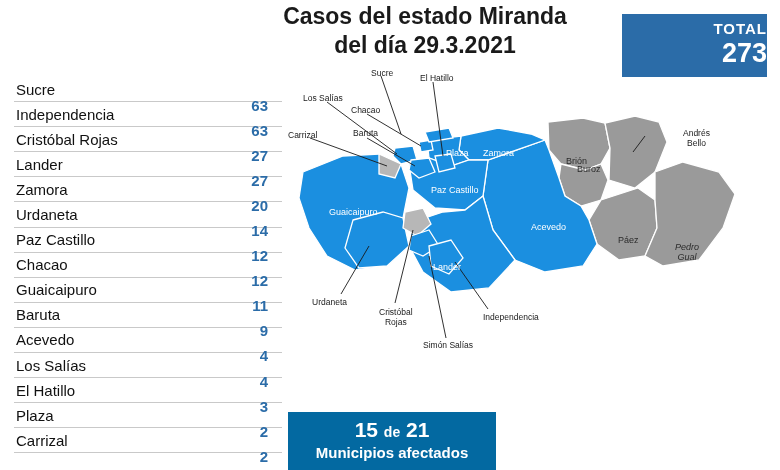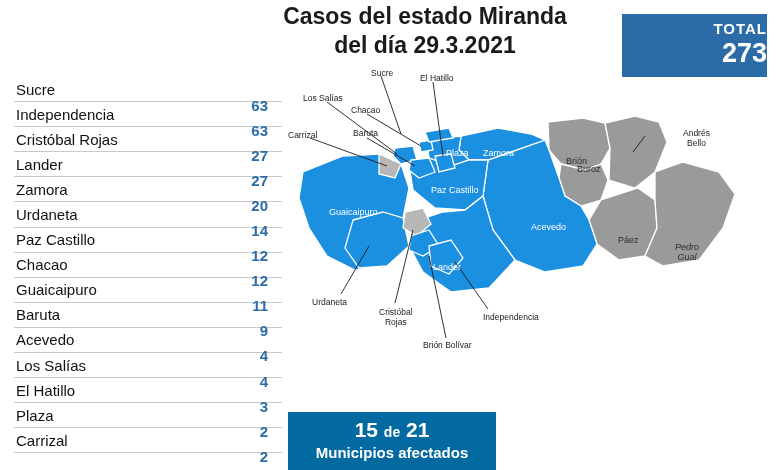--- a/index.html
+++ b/index.html
@@ -290,21 +290,21 @@
     <div id="map-labels">
         <div class="lbl center" style="left: 88px; top: 8px;">Sucre</div>
         <div class="lbl center" style="left: 137px; top: 13px;">El Hatillo</div>
         <div class="lbl center" style="left: 20px; top: 33px;">Los Salías</div>
         <div class="lbl center" style="left: 68px; top: 45px;">Chacao</div>
         <div class="lbl center" style="left: 5px; top: 70px;">Carrizal</div>
         <div class="lbl center" style="left: 70px; top: 68px;">Baruta</div>
         <div class="lbl center" style="left: 363px; top: 68px; margin-left: 37px;">Andrés<br>Bello</div>
         <div class="lbl center" style="left: 29px; top: 237px;">Urdaneta</div>
         <div class="lbl center" style="left: 96px; top: 247px;">Cristóbal<br>Rojas</div>
-        <div class="lbl center" style="left: 140px; top: 280px;">Brión Bolívar</div>
+        <div class="lbl center" style="left: 140px; top: 280px;">Simón Salías</div>
         <div class="lbl center" style="left: 200px; top: 252px;">Independencia</div>
         <div class="lbl center white" style="left: 163px; top: 88px;">Plaza</div>
         <div class="lbl center white" style="left: 200px; top: 88px;">Zamora</div>
         <div class="lbl center white" style="left: 148px; top: 125px;">Paz Castillo</div>
         <div class="lbl center white" style="left: 46px; top: 147px;">Guaicaipuro</div>
         <div class="lbl center white" style="left: 150px; top: 202px;">Lander</div>
         <div class="lbl center white" style="left: 248px; top: 162px;">Acevedo</div>
         <div class="lbl center dark" style="left: 283px; top: 96px;">Brión</div>
         <div class="lbl center dark" style="left: 294px; top: 104px;">Buroz</div>
         <div class="lbl center dark" style="left: 335px; top: 175px;">Páez</div>

